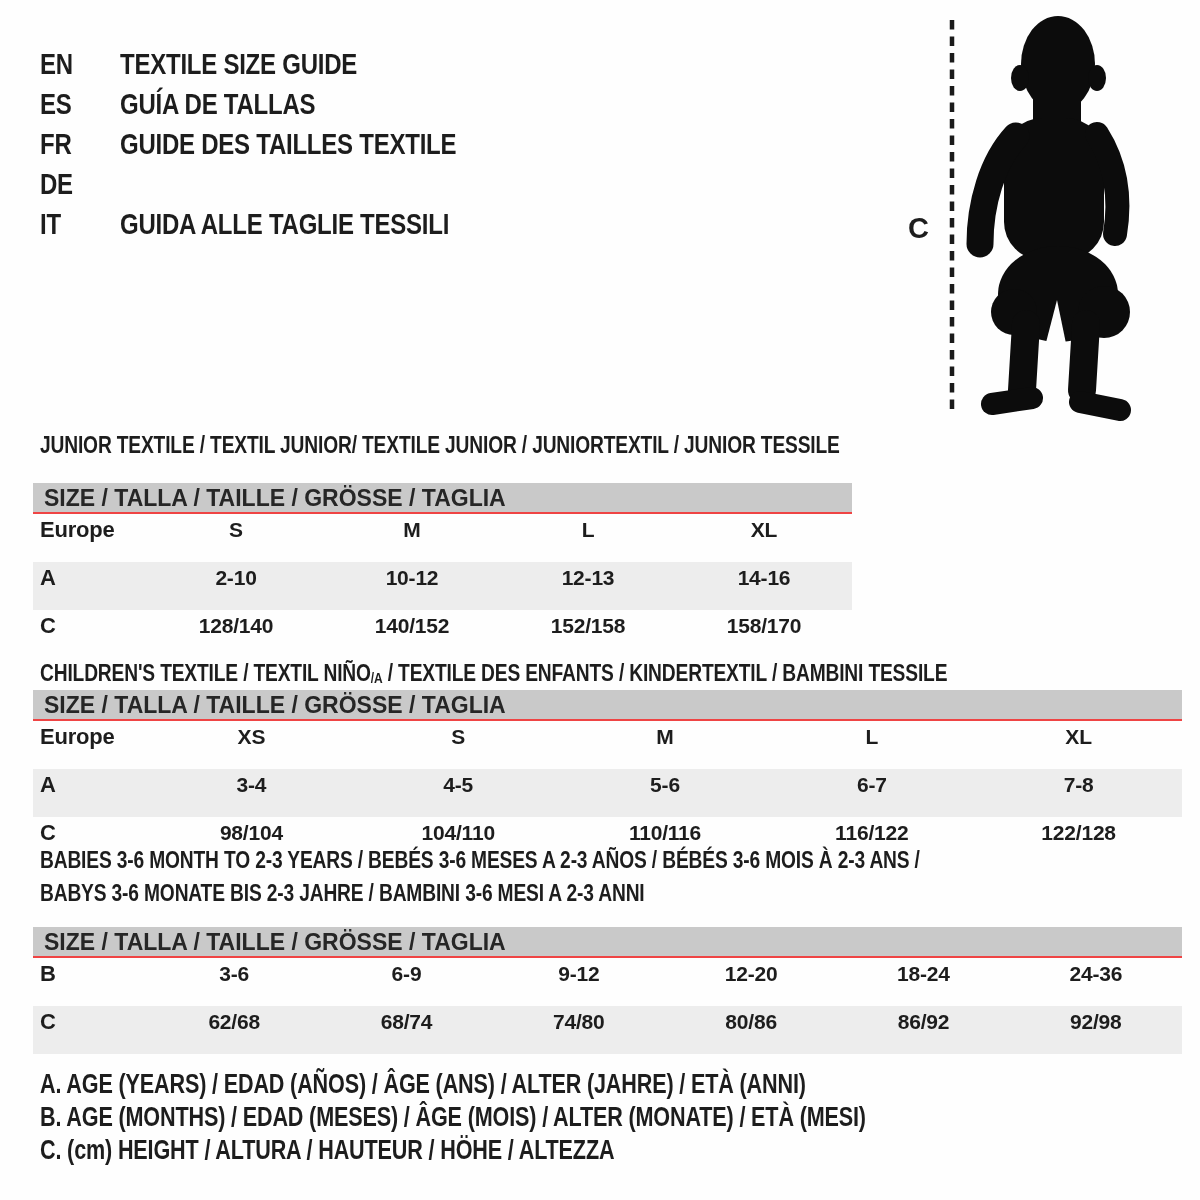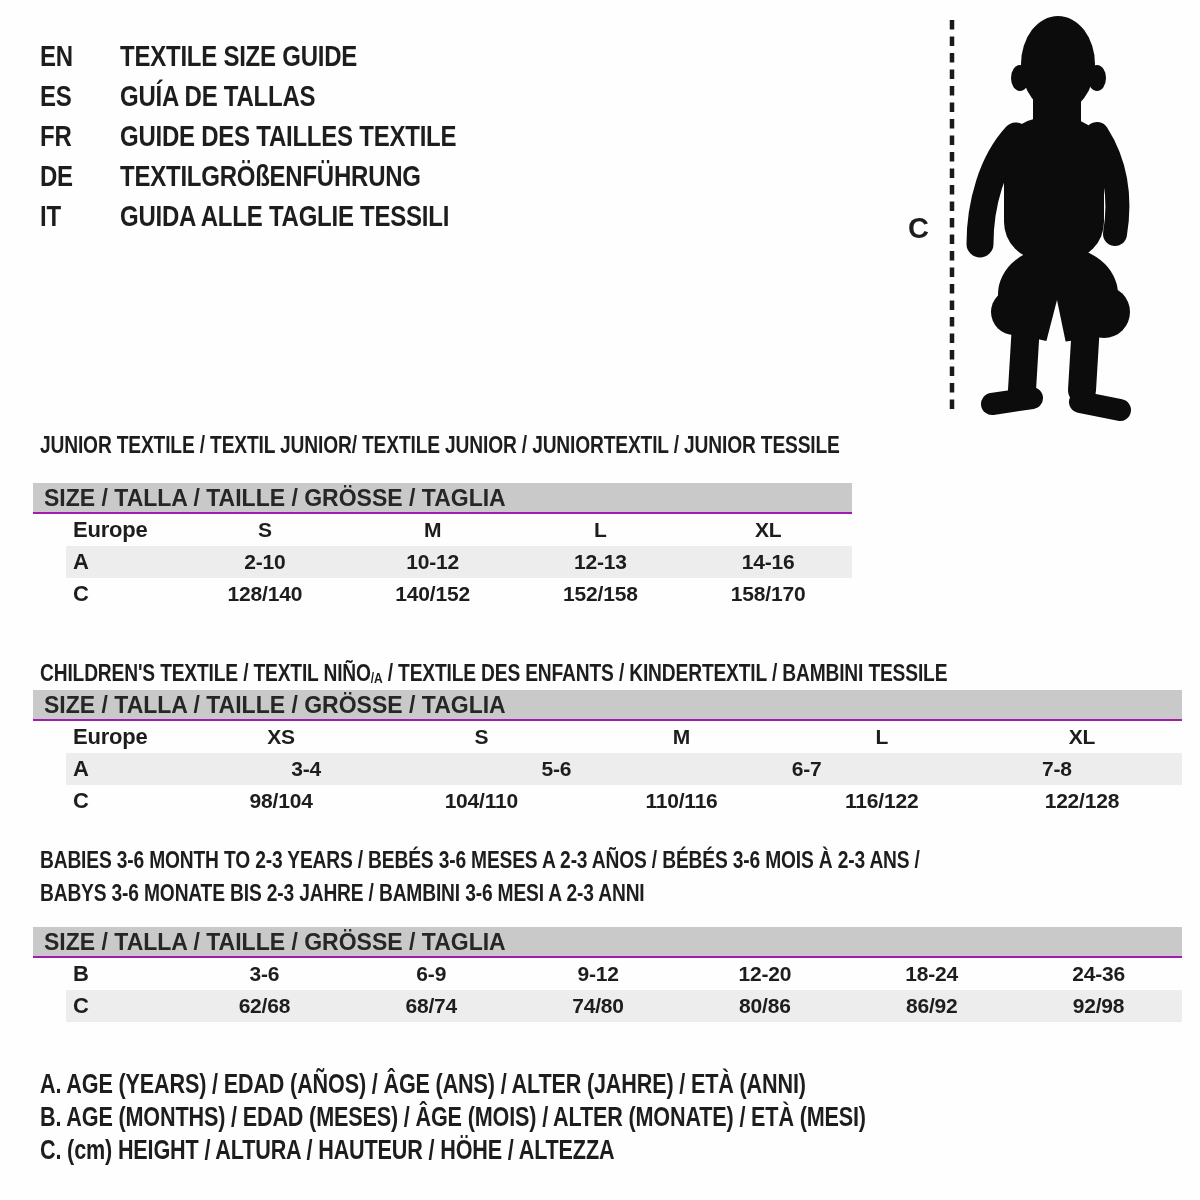--- a/index.html
+++ b/index.html
@@ -12,21 +12,21 @@
     overflow: hidden;
   }
   .cond {
     display: inline-block;
     transform: scaleX(0.8);
     transform-origin: 0 50%;
     white-space: nowrap;
   }
   
   #lang-list {
-    position: absolute; left: 40px; top: 36px;
+    position: absolute; left: 40px; top: 44px;
   }
   .lang-row {
     display: grid;
     grid-template-columns: 80px auto;
     height: 40px; line-height: 40px;
     font-weight: bold; font-size: 30px;
     letter-spacing: -0.3px;
   }
   
   #figure-wrap { position: absolute; left: 930px; top: 12px; }
@@ -39,28 +39,28 @@
     position: absolute; left: 40px;
     font-weight: bold; font-size: 24px; line-height: 26px;
     letter-spacing: -0.2px;
   }
   .subsm { font-size: 15px; position: relative; top: 2px; }
   
   .sgtable { position: absolute; left: 33px; }
   .band {
     height: 31px; line-height: 31px;
     background: #c9c9c9;
-    border-bottom: 2px solid #a21caf;
+    border-bottom: 2px solid #ef4444;
     box-sizing: border-box;
     padding-left: 11px;
     font-weight: bold; font-size: 23px;
     color: #262626;
     overflow: hidden;
   }
-  .trow { display: flex; height: 32px; line-height: 32px; font-weight: bold; margin-left: 33px; }
+  .trow { display: flex; height: 48px; line-height: 32px; font-weight: bold; }
   .trow.alt { background: #ededed; }
   .cell {
     flex: 1 1 0;
     text-align: center;
     font-size: 21px;
     letter-spacing: -0.2px;
     overflow: hidden; white-space: nowrap;
   }
   .cell.rowlabel {
     flex: 0 0 115px;
@@ -90,21 +90,20 @@
     <div class="lang-row">
       <span><span class="cond">ES</span></span>
       <span><span class="cond">GUÍA DE TALLAS</span></span>
     </div>
     <div class="lang-row">
       <span><span class="cond">FR</span></span>
       <span><span class="cond">GUIDE DES TAILLES TEXTILE</span></span>
     </div>
     <div class="lang-row">
       <span><span class="cond">DE</span></span>
-      <span><span class="cond">TEXTILGRÖßENFÜHRUNG</span></span>
     </div>
     <div class="lang-row">
       <span><span class="cond">IT</span></span>
       <span><span class="cond">GUIDA ALLE TAGLIE TESSILI</span></span>
     </div>
   </div>
 
   <div id="height-label">C</div>
 
   <div id="figure-wrap">
@@ -178,20 +177,21 @@
       <div class="cell rowlabel">Europe</div>
       <div class="cell">XS</div>
       <div class="cell">S</div>
       <div class="cell">M</div>
       <div class="cell">L</div>
       <div class="cell">XL</div>
     </div>
     <div class="trow alt">
       <div class="cell rowlabel">A</div>
       <div class="cell">3-4</div>
+      <div class="cell">4-5</div>
       <div class="cell">5-6</div>
       <div class="cell">6-7</div>
       <div class="cell">7-8</div>
     </div>
     <div class="trow">
       <div class="cell rowlabel">C</div>
       <div class="cell">98/104</div>
       <div class="cell">104/110</div>
       <div class="cell">110/116</div>
       <div class="cell">116/122</div>

